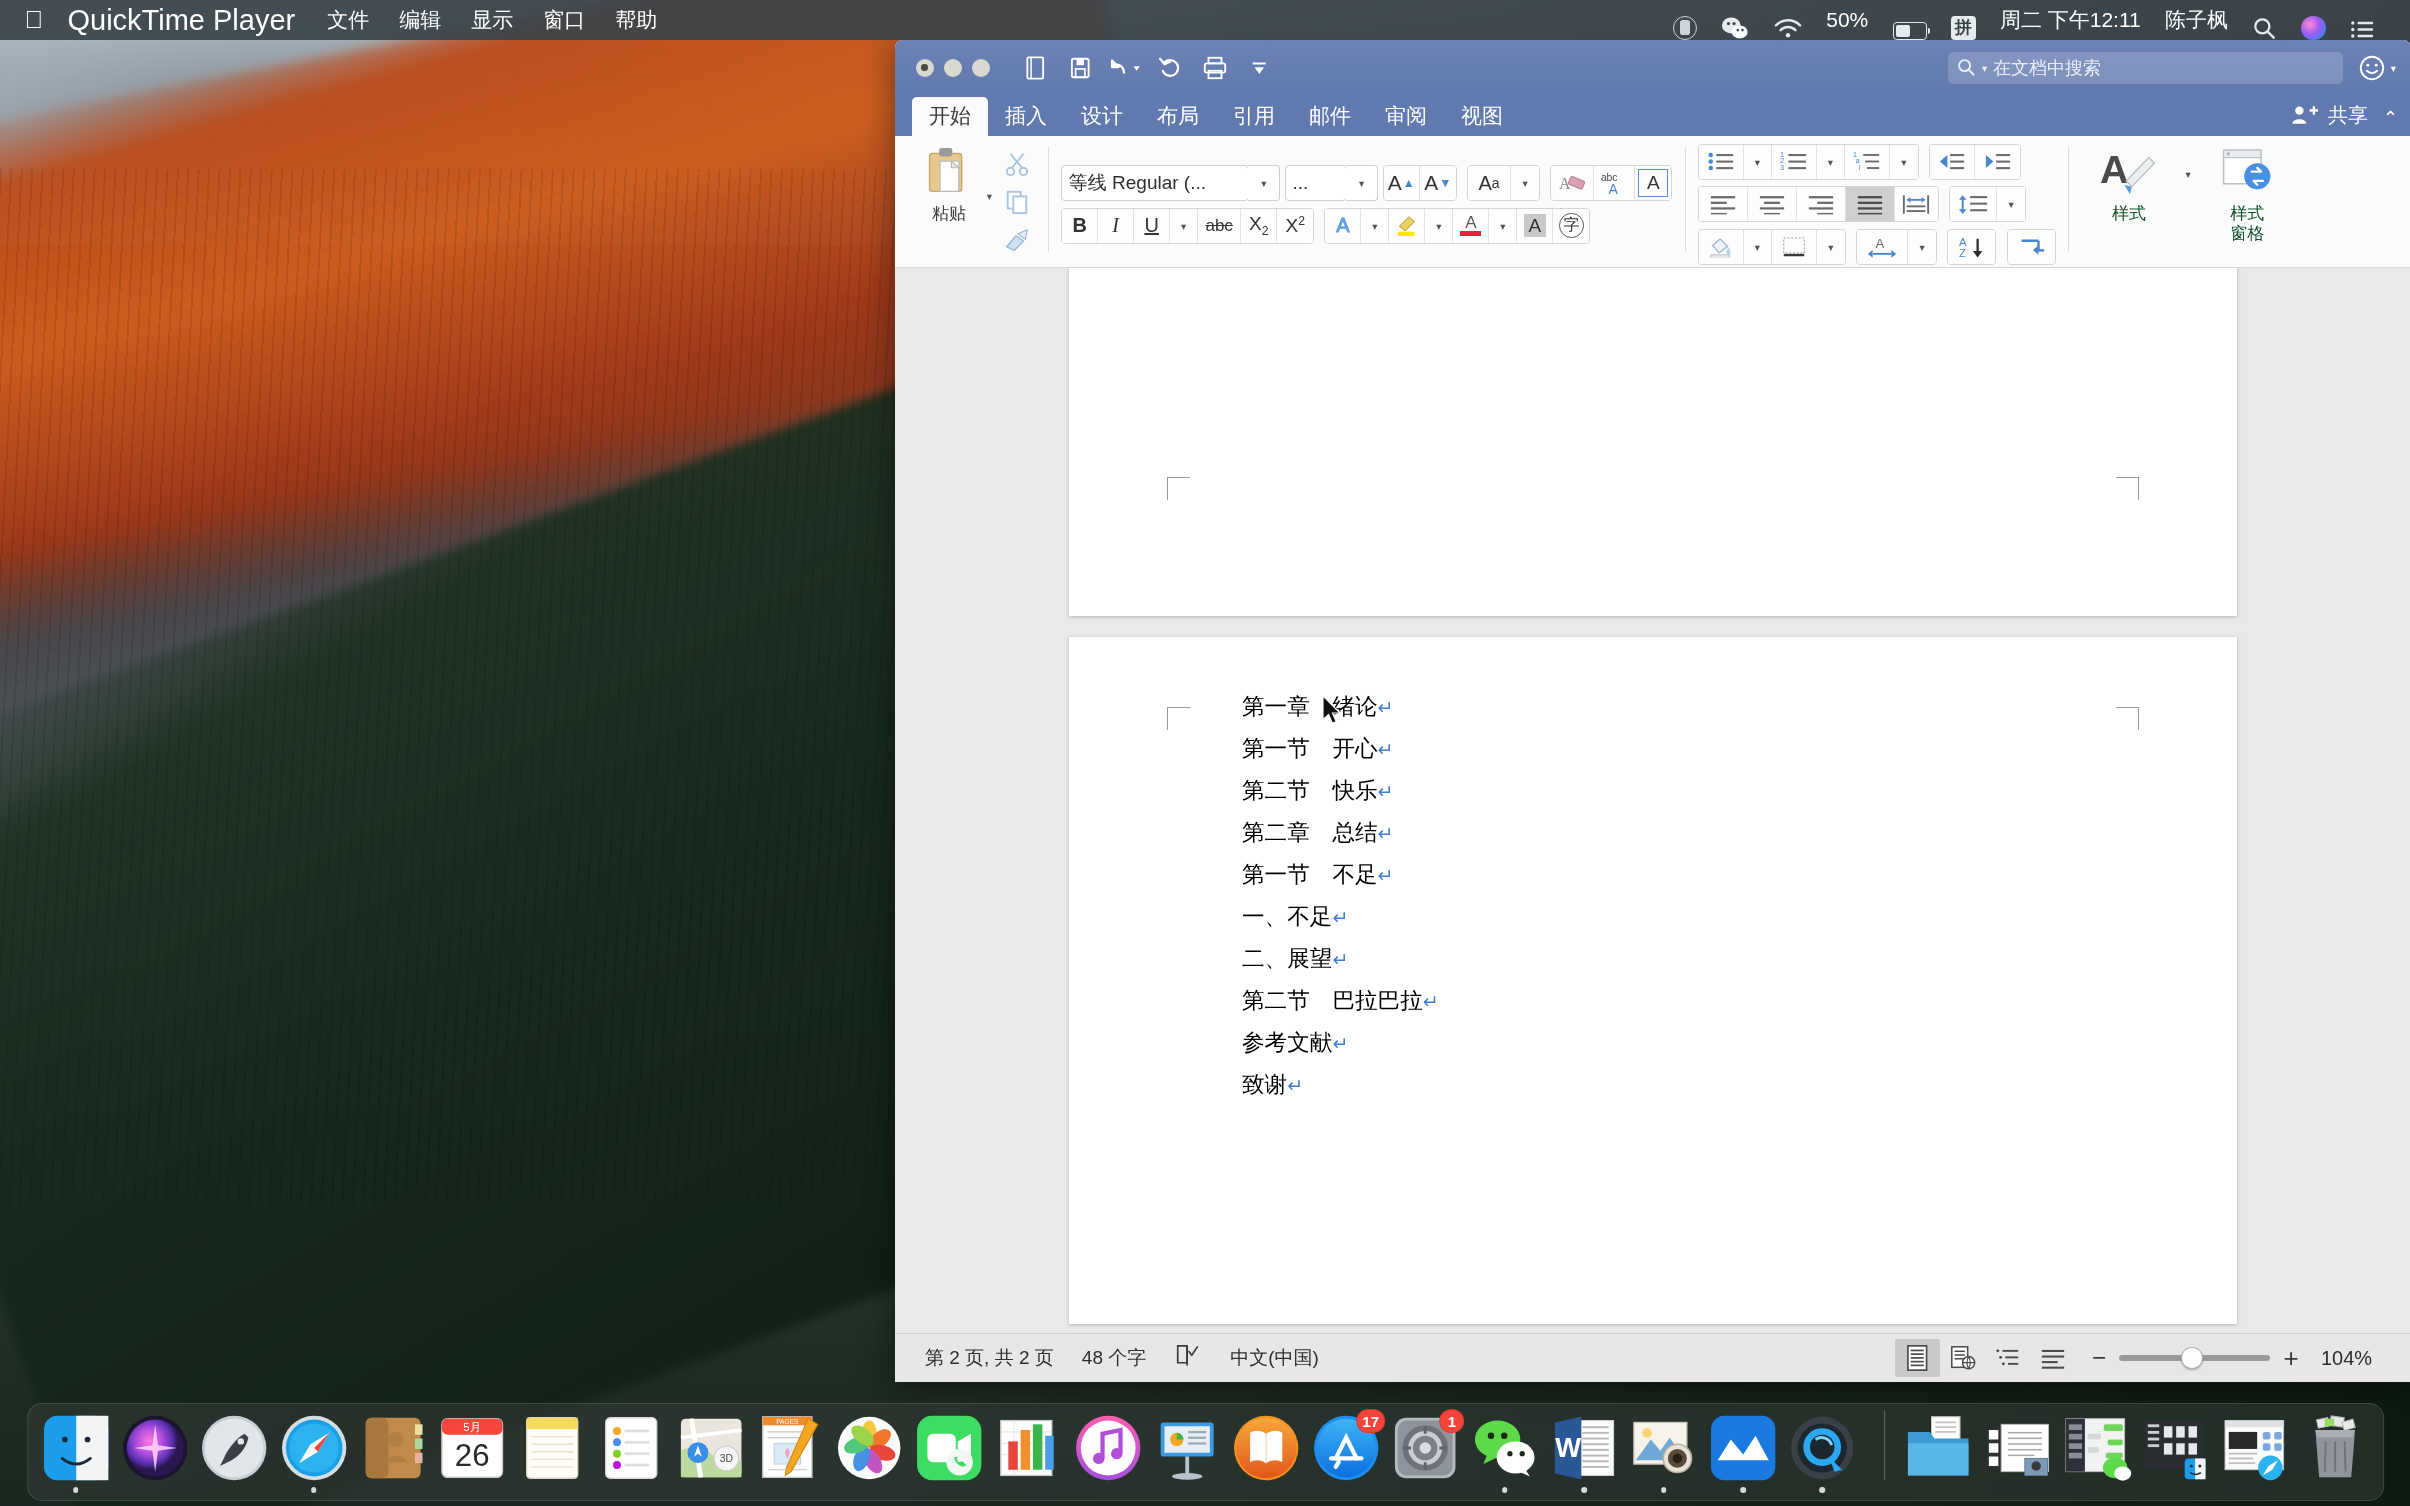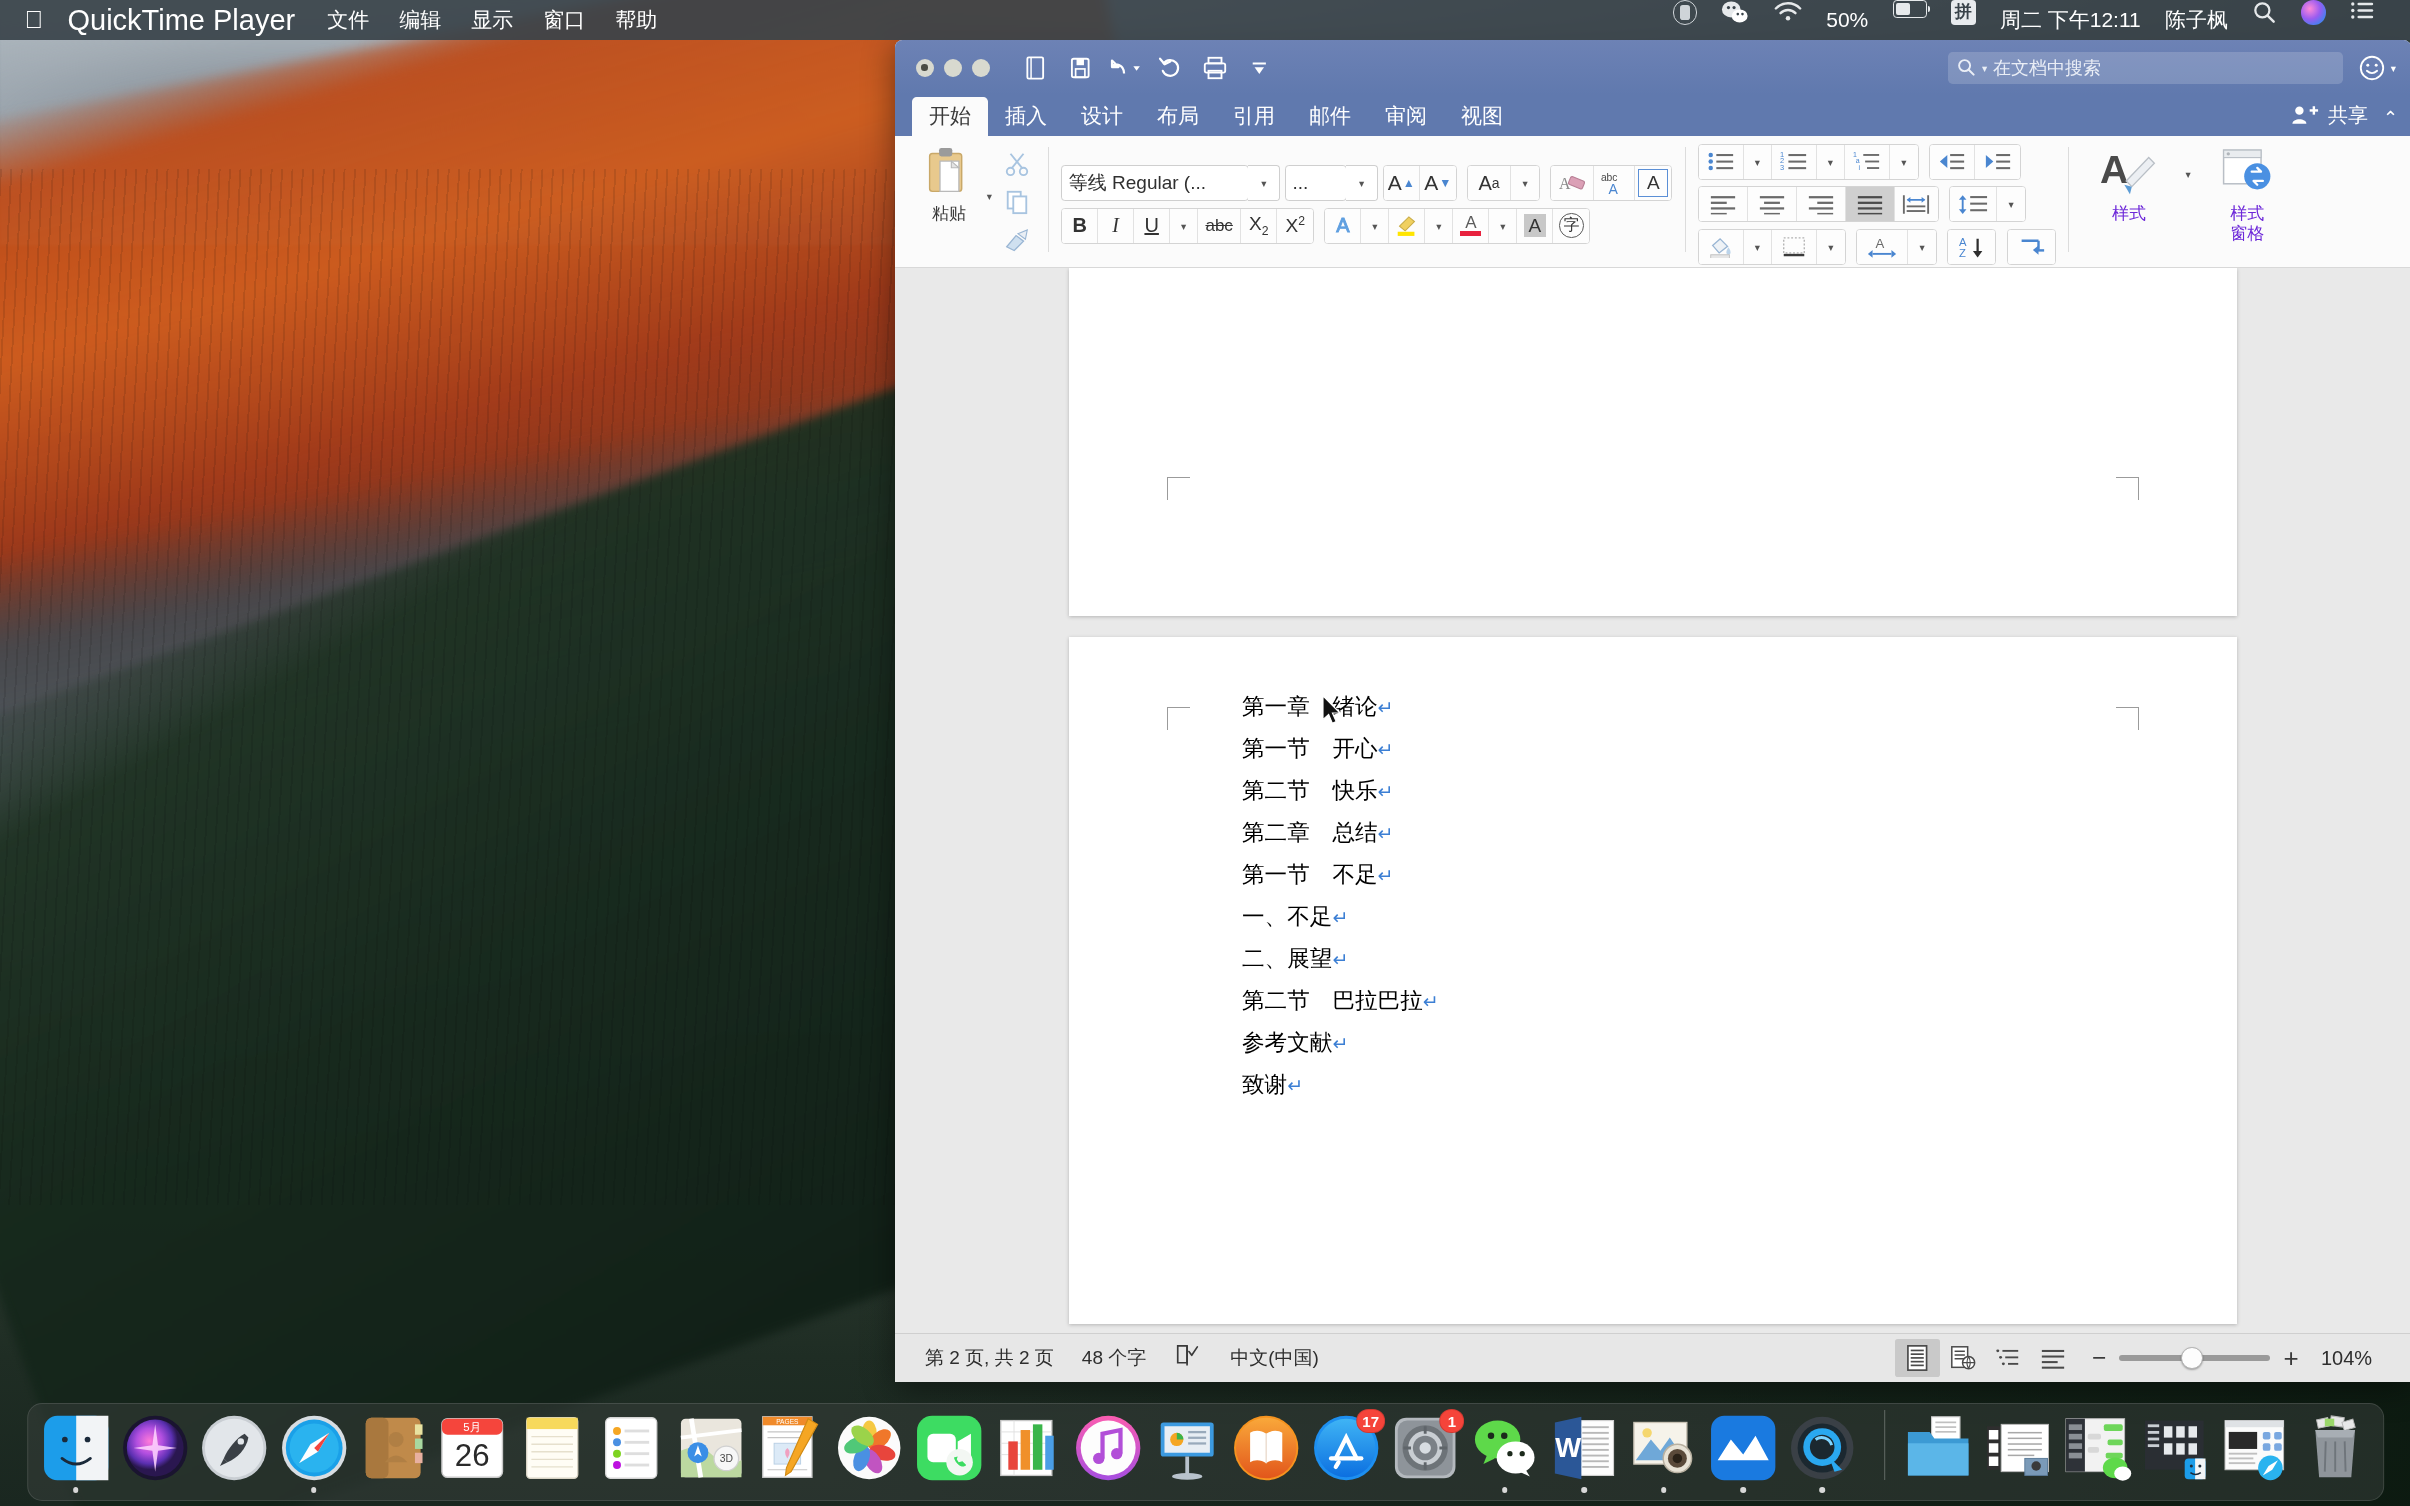--- a/index.html
+++ b/index.html
@@ -105,21 +105,21 @@
   
   #menubar {
     position: absolute; left:0; top:0; width:2411px; height:40px;
     background: rgba(57,67,74,0.92);
     display: flex; align-items: center;
     color: #fff;
     font-size: 21px;
     z-index: 50;
   }
   #menubar .left { display:flex; align-items:center; gap:0px; padding-left: 21px; }
-  #menubar .right { margin-left:auto; display:flex; align-items:flex-start; gap: 0px; padding-right: 22.6px; }
+  #menubar .right { margin-left:auto; display:flex; align-items:flex-end; gap: 0px; padding-right: 22.6px; }
   .mb-item { padding: 0 15px; line-height: 40px; white-space: nowrap; }
   .mb-app { font-weight: normal; font-size: 29px; padding: 0 17px 0 13px; }
   .apple-logo { font-size: 24.5px; padding: 0 11.3px 0 3.8px; line-height: 38px; }
   .mb-r { padding: 0 12.2px; line-height:40px; display:flex; align-items:center; }
   
   .mb-circle { width:24.5px; height:24.5px; border-radius:50%; border:1.9px solid #cfd4d8; display:flex; align-items:center; justify-content:center;}
   .mb-circle i { width:9.4px;height:15px;background:#cfd4d8;border-radius:2.8px;display:block;}
   .batt { width:34px; height:18px; border:1.9px solid #e6e9eb; border-radius:3.8px; position:relative; }
   .batt::after{content:"";position:absolute;right:-4.7px;top:4.7px;width:2.8px;height:6.6px;background:#e6e9eb;border-radius:0 1.9px 1.9px 0;}
   .batt i{position:absolute;left:1.9px;top:1.9px;bottom:1.9px;width:45%;background:#e6e9eb;border-radius:1.9px;display:block;}
@@ -204,21 +204,21 @@
   .segbox .sb { width:36px; height:100%; display:flex;align-items:center;justify-content:center;
                 border-right:0.9px solid #e2e2e2; font-size:19px; color:#333; background:#fdfdfd;}
   .segbox .sb:last-child{border-right:none;}
   .segbox .sb.w { width:28px; }
   .segbox .sb.act { background:#cfcfcf; }
   .segbox .sb.boxed { outline:1.9px solid #5b8fd6; outline-offset:-4.7px; }
   .caret { font-size:10.4px; color:#555; }
 
   #styles-grp { display:flex; align-items:flex-start; gap:13px; padding-left:13px;}
   .bigbtn { width:87px; display:flex; flex-direction:column; align-items:center; padding-top:5.6px; }
-  .bigbtn .lbl { font-size:17px; color:#6d28d9; margin-top:3.8px; text-align:center; line-height:1.15;}
+  .bigbtn .lbl { font-size:17px; color:#14532d; margin-top:3.8px; text-align:center; line-height:1.15;}
 
   
   #docarea {
     flex:1; background:#e9e9e9; position:relative; overflow:hidden;
     display:flex; flex-direction:column; align-items:center;
   }
   .page {
     width: 1168px; background:#fff; position:relative;
     box-shadow: 0 0.9px 3.8px rgba(0,0,0,.22);
     flex:none;

